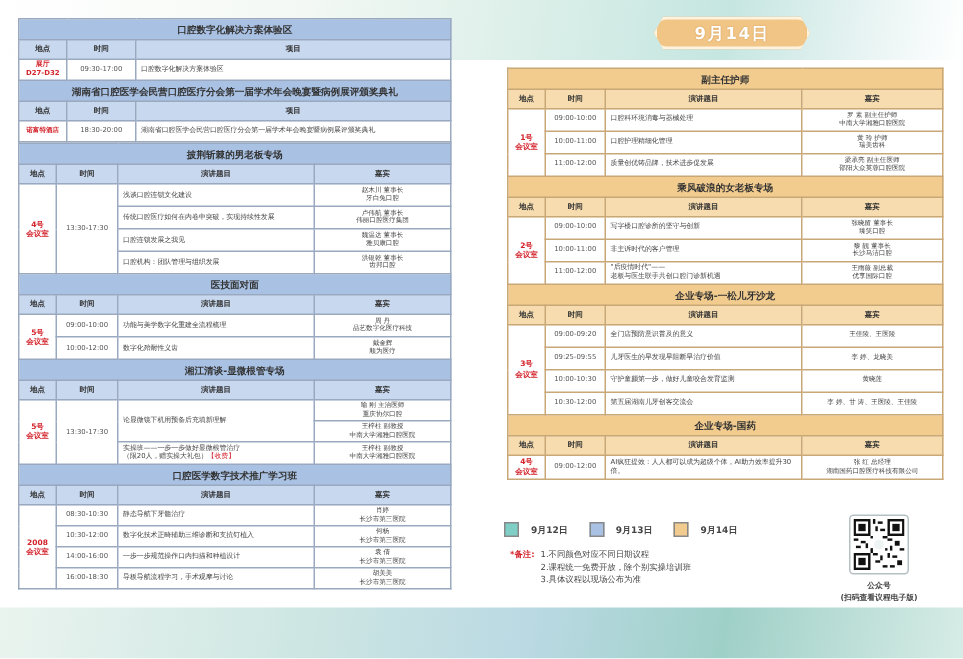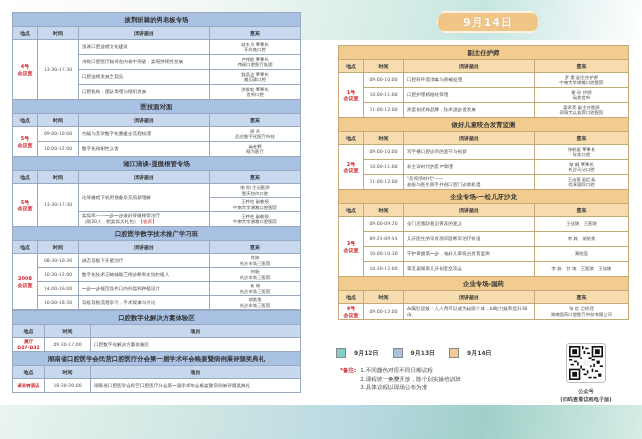--- a/index.html
+++ b/index.html
@@ -54,152 +54,20 @@
 </style>
 </head>
 <body>
 
 <div class="bg-top"></div>
 <div class="bg-bottom"></div>
 
 <div class="page-left">
   <table class="blue">
     <colgroup>
-        <col style="width:25px">
-        <col style="width:41px">
-        <col style="width:131px">
-        <col style="width:91px">
-      </colgroup>
-
-    <tbody>
-        <tr>
-          <td class="title" colspan="4">披荆斩棘的男老板专场</td>
-        </tr>
-    <tr>
-      <td class="hdr">地点</td>
-      <td class="hdr">时间</td>
-      <td class="hdr">演讲题目</td>
-      <td class="hdr">嘉宾</td>
-    </tr>
-    <tr style="height:15px">
-      <td class="loc" rowspan="4" style="white-space:pre-line">4号
-会议室</td>
-      <td class="time" rowspan="4">13:30-17:30</td>
-      <td class="topic">浅谈口腔连锁文化建设</td>
-      <td class="guest" style="white-space:pre-line">赵木川  董事长
-牙白兔口腔</td>
-    </tr>
-    <tr style="height:15px">
-      <td class="topic">传统口腔医疗如何在内卷中突破，实现持续性发展</td>
-      <td class="guest" style="white-space:pre-line">卢伟航  董事长
-伟丽口腔医疗集团</td>
-    </tr>
-    <tr style="height:15px">
-      <td class="topic">口腔连锁发展之我见</td>
-      <td class="guest" style="white-space:pre-line">魏温达  董事长
-雅贝康口腔</td>
-    </tr>
-    <tr style="height:15px">
-      <td class="topic">口腔机构：团队管理与组织发展</td>
-      <td class="guest" style="white-space:pre-line">洪银乾  董事长
-齿邦口腔</td>
-    </tr>
-
-    <tr>
-          <td class="title" colspan="4">医技面对面</td>
-        </tr>
-    <tr>
-      <td class="hdr">地点</td>
-      <td class="hdr">时间</td>
-      <td class="hdr">演讲题目</td>
-      <td class="hdr">嘉宾</td>
-    </tr>
-    <tr style="height:15px">
-      <td class="loc" rowspan="2" style="white-space:pre-line">5号
-会议室</td>
-      <td class="time">09:00-10:00</td>
-      <td class="topic">功能与美学数字化重建全流程梳理</td>
-      <td class="guest" style="white-space:pre-line">周  丹
-品艺数字化医疗科技</td>
-    </tr>
-    <tr style="height:15px">
-      <td class="time">10:00-12:00</td>
-      <td class="topic">数字化殆耐性义齿</td>
-      <td class="guest" style="white-space:pre-line">戴金辉
-顺为医疗</td>
-    </tr>
-
-    <tr>
-          <td class="title" colspan="4">湘江清谈-显微根管专场</td>
-        </tr>
-    <tr>
-      <td class="hdr">地点</td>
-      <td class="hdr">时间</td>
-      <td class="hdr">演讲题目</td>
-      <td class="hdr">嘉宾</td>
-    </tr>
-    <tr style="height:14px">
-      <td class="loc" rowspan="3" style="white-space:pre-line">5号
-会议室</td>
-      <td class="time" rowspan="3">13:30-17:30</td>
-      <td class="topic" rowspan="2">论显微镜下机用预备后充填新理解</td>
-      <td class="guest" style="white-space:pre-line">喻  刚  主治医师
-重庆协尔口腔</td>
-    </tr>
-    <tr style="height:14px">
-      <td class="guest" style="white-space:pre-line">王梓柱  副教授
-中南大学湘雅口腔医院</td>
-    </tr>
-    <tr style="height:15px">
-      <td class="topic"><span style="white-space:pre-line">实操班——一步一步做好显微根管治疗
-（限20人，赠实操大礼包）</span><span class="fee">【收费】</span></td>
-      <td class="guest" style="white-space:pre-line">王梓柱  副教授
-中南大学湘雅口腔医院</td>
-    </tr>
-
-    <tr>
-          <td class="title" colspan="4">口腔医学数字技术推广学习班</td>
-        </tr>
-    <tr>
-      <td class="hdr">地点</td>
-      <td class="hdr">时间</td>
-      <td class="hdr">演讲题目</td>
-      <td class="hdr">嘉宾</td>
-    </tr>
-    <tr style="height:14px">
-      <td class="loc" rowspan="4" style="white-space:pre-line">2008
-会议室</td>
-      <td class="time">08:30-10:30</td>
-      <td class="topic">静态导航下牙髓治疗</td>
-      <td class="guest" style="white-space:pre-line">肖婷
-长沙市第三医院</td>
-    </tr>
-    <tr style="height:14px">
-      <td class="time">10:30-12:00</td>
-      <td class="topic">数字化技术正畸辅助三维诊断和支抗钉植入</td>
-      <td class="guest" style="white-space:pre-line">何杨
-长沙市第三医院</td>
-    </tr>
-    <tr style="height:14px">
-      <td class="time">14:00-16:00</td>
-      <td class="topic">一步一步规范操作口内扫描和种植设计</td>
-      <td class="guest" style="white-space:pre-line">袁  倩
-长沙市第三医院</td>
-    </tr>
-    <tr style="height:14px">
-      <td class="time">16:00-18:30</td>
-      <td class="topic">导板导航流程学习，手术观摩与讨论</td>
-      <td class="guest" style="white-space:pre-line">胡美美
-长沙市第三医院</td>
-    </tr>
-  </tbody>
-    </table>
-
-  <table class="blue">
-    <colgroup>
         <col style="width:32px">
         <col style="width:46px">
         <col style="width:210px">
       </colgroup>
     <tbody>
         <tr>
           <td class="title" colspan="3">口腔数字化解决方案体验区</td>
         </tr>
     <tr>
       <td class="hdr">地点</td>
@@ -217,20 +85,152 @@
         </tr>
     <tr>
       <td class="hdr">地点</td>
       <td class="hdr">时间</td>
       <td class="hdr">项目</td>
     </tr>
     <tr style="height:14px">
       <td class="loc" style="font-size:4.4px">诺富特酒店</td>
       <td class="time">18:30-20:00</td>
       <td class="topic">湖南省口腔医学会民营口腔医疗分会第一届学术年会晚宴暨病例展评颁奖典礼</td>
+    </tr>
+  </tbody>
+    </table>
+
+  <table class="blue">
+    <colgroup>
+        <col style="width:25px">
+        <col style="width:41px">
+        <col style="width:131px">
+        <col style="width:91px">
+      </colgroup>
+
+    <tbody>
+        <tr>
+          <td class="title" colspan="4">披荆斩棘的男老板专场</td>
+        </tr>
+    <tr>
+      <td class="hdr">地点</td>
+      <td class="hdr">时间</td>
+      <td class="hdr">演讲题目</td>
+      <td class="hdr">嘉宾</td>
+    </tr>
+    <tr style="height:15px">
+      <td class="loc" rowspan="4" style="white-space:pre-line">4号
+会议室</td>
+      <td class="time" rowspan="4">13:30-17:30</td>
+      <td class="topic">浅谈口腔连锁文化建设</td>
+      <td class="guest" style="white-space:pre-line">赵木川  董事长
+牙白兔口腔</td>
+    </tr>
+    <tr style="height:15px">
+      <td class="topic">传统口腔医疗如何在内卷中突破，实现持续性发展</td>
+      <td class="guest" style="white-space:pre-line">卢伟航  董事长
+伟丽口腔医疗集团</td>
+    </tr>
+    <tr style="height:15px">
+      <td class="topic">口腔连锁发展之我见</td>
+      <td class="guest" style="white-space:pre-line">魏温达  董事长
+雅贝康口腔</td>
+    </tr>
+    <tr style="height:15px">
+      <td class="topic">口腔机构：团队管理与组织发展</td>
+      <td class="guest" style="white-space:pre-line">洪银乾  董事长
+齿邦口腔</td>
+    </tr>
+
+    <tr>
+          <td class="title" colspan="4">医技面对面</td>
+        </tr>
+    <tr>
+      <td class="hdr">地点</td>
+      <td class="hdr">时间</td>
+      <td class="hdr">演讲题目</td>
+      <td class="hdr">嘉宾</td>
+    </tr>
+    <tr style="height:15px">
+      <td class="loc" rowspan="2" style="white-space:pre-line">5号
+会议室</td>
+      <td class="time">09:00-10:00</td>
+      <td class="topic">功能与美学数字化重建全流程梳理</td>
+      <td class="guest" style="white-space:pre-line">周  丹
+品艺数字化医疗科技</td>
+    </tr>
+    <tr style="height:15px">
+      <td class="time">10:00-12:00</td>
+      <td class="topic">数字化殆耐性义齿</td>
+      <td class="guest" style="white-space:pre-line">戴金辉
+顺为医疗</td>
+    </tr>
+
+    <tr>
+          <td class="title" colspan="4">湘江清谈-显微根管专场</td>
+        </tr>
+    <tr>
+      <td class="hdr">地点</td>
+      <td class="hdr">时间</td>
+      <td class="hdr">演讲题目</td>
+      <td class="hdr">嘉宾</td>
+    </tr>
+    <tr style="height:14px">
+      <td class="loc" rowspan="3" style="white-space:pre-line">5号
+会议室</td>
+      <td class="time" rowspan="3">13:30-17:30</td>
+      <td class="topic" rowspan="2">论显微镜下机用预备后充填新理解</td>
+      <td class="guest" style="white-space:pre-line">喻  刚  主治医师
+重庆协尔口腔</td>
+    </tr>
+    <tr style="height:14px">
+      <td class="guest" style="white-space:pre-line">王梓柱  副教授
+中南大学湘雅口腔医院</td>
+    </tr>
+    <tr style="height:15px">
+      <td class="topic"><span style="white-space:pre-line">实操班——一步一步做好显微根管治疗
+（限20人，赠实操大礼包）</span><span class="fee">【收费】</span></td>
+      <td class="guest" style="white-space:pre-line">王梓柱  副教授
+中南大学湘雅口腔医院</td>
+    </tr>
+
+    <tr>
+          <td class="title" colspan="4">口腔医学数字技术推广学习班</td>
+        </tr>
+    <tr>
+      <td class="hdr">地点</td>
+      <td class="hdr">时间</td>
+      <td class="hdr">演讲题目</td>
+      <td class="hdr">嘉宾</td>
+    </tr>
+    <tr style="height:14px">
+      <td class="loc" rowspan="4" style="white-space:pre-line">2008
+会议室</td>
+      <td class="time">08:30-10:30</td>
+      <td class="topic">静态导航下牙髓治疗</td>
+      <td class="guest" style="white-space:pre-line">肖婷
+长沙市第三医院</td>
+    </tr>
+    <tr style="height:14px">
+      <td class="time">10:30-12:00</td>
+      <td class="topic">数字化技术正畸辅助三维诊断和支抗钉植入</td>
+      <td class="guest" style="white-space:pre-line">何杨
+长沙市第三医院</td>
+    </tr>
+    <tr style="height:14px">
+      <td class="time">14:00-16:00</td>
+      <td class="topic">一步一步规范操作口内扫描和种植设计</td>
+      <td class="guest" style="white-space:pre-line">袁  倩
+长沙市第三医院</td>
+    </tr>
+    <tr style="height:14px">
+      <td class="time">16:00-18:30</td>
+      <td class="topic">导板导航流程学习，手术观摩与讨论</td>
+      <td class="guest" style="white-space:pre-line">胡美美
+长沙市第三医院</td>
     </tr>
   </tbody>
     </table>
 </div>
 
 <div class="date-badge">9月14日</div>
 
 <div class="page-right">
   <table class="orange">
     <colgroup>
@@ -265,21 +265,21 @@
 瑞美齿科</td>
     </tr>
     <tr style="height:15px">
       <td class="time">11:00-12:00</td>
       <td class="topic">质量创优铸品牌，技术进步促发展</td>
       <td class="guest" style="white-space:pre-line">梁承亮  副主任医师
 邵阳大众英蓉口腔医院</td>
     </tr>
 
     <tr>
-          <td class="title" colspan="4">做好儿童咬合发育监测</td>
+          <td class="title" colspan="4">乘风破浪的女老板专场</td>
         </tr>
     <tr>
       <td class="hdr">地点</td>
       <td class="hdr">时间</td>
       <td class="hdr">演讲题目</td>
       <td class="hdr">嘉宾</td>
     </tr>
     <tr style="height:15px">
       <td class="loc" rowspan="3" style="white-space:pre-line">2号
 会议室</td>

